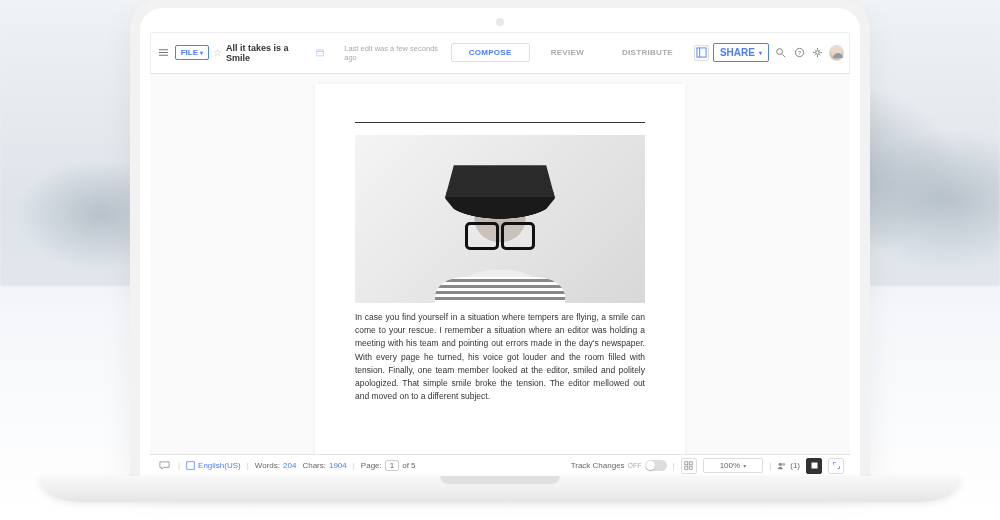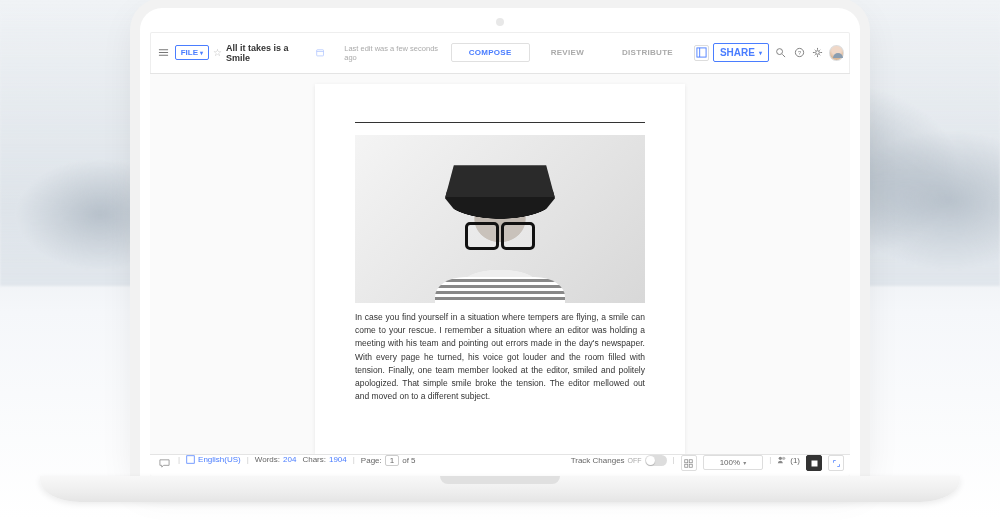--- a/index.html
+++ b/index.html
@@ -195,21 +195,21 @@
     font-size: 8.5px; color: #333; line-height: 1.55;
     text-align: justify;
     margin-top: 8px;
   }
 
   
   .statusbar {
     height: 22px;
     border-top: 1px solid #e4e4e4;
     display: flex;
-    align-items: flex-start;
+    align-items: center;
     font-size: 8px;
     color: #666;
     padding: 0 6px;
     gap: 6px;
     flex-shrink: 0;
     background: #fff;
   }
   .statusbar .pill { display: flex; align-items: center; gap: 3px; }
   .statusbar .blue { color: #4a7dff; }
   .statusbar .sep { color: #ccc; }

